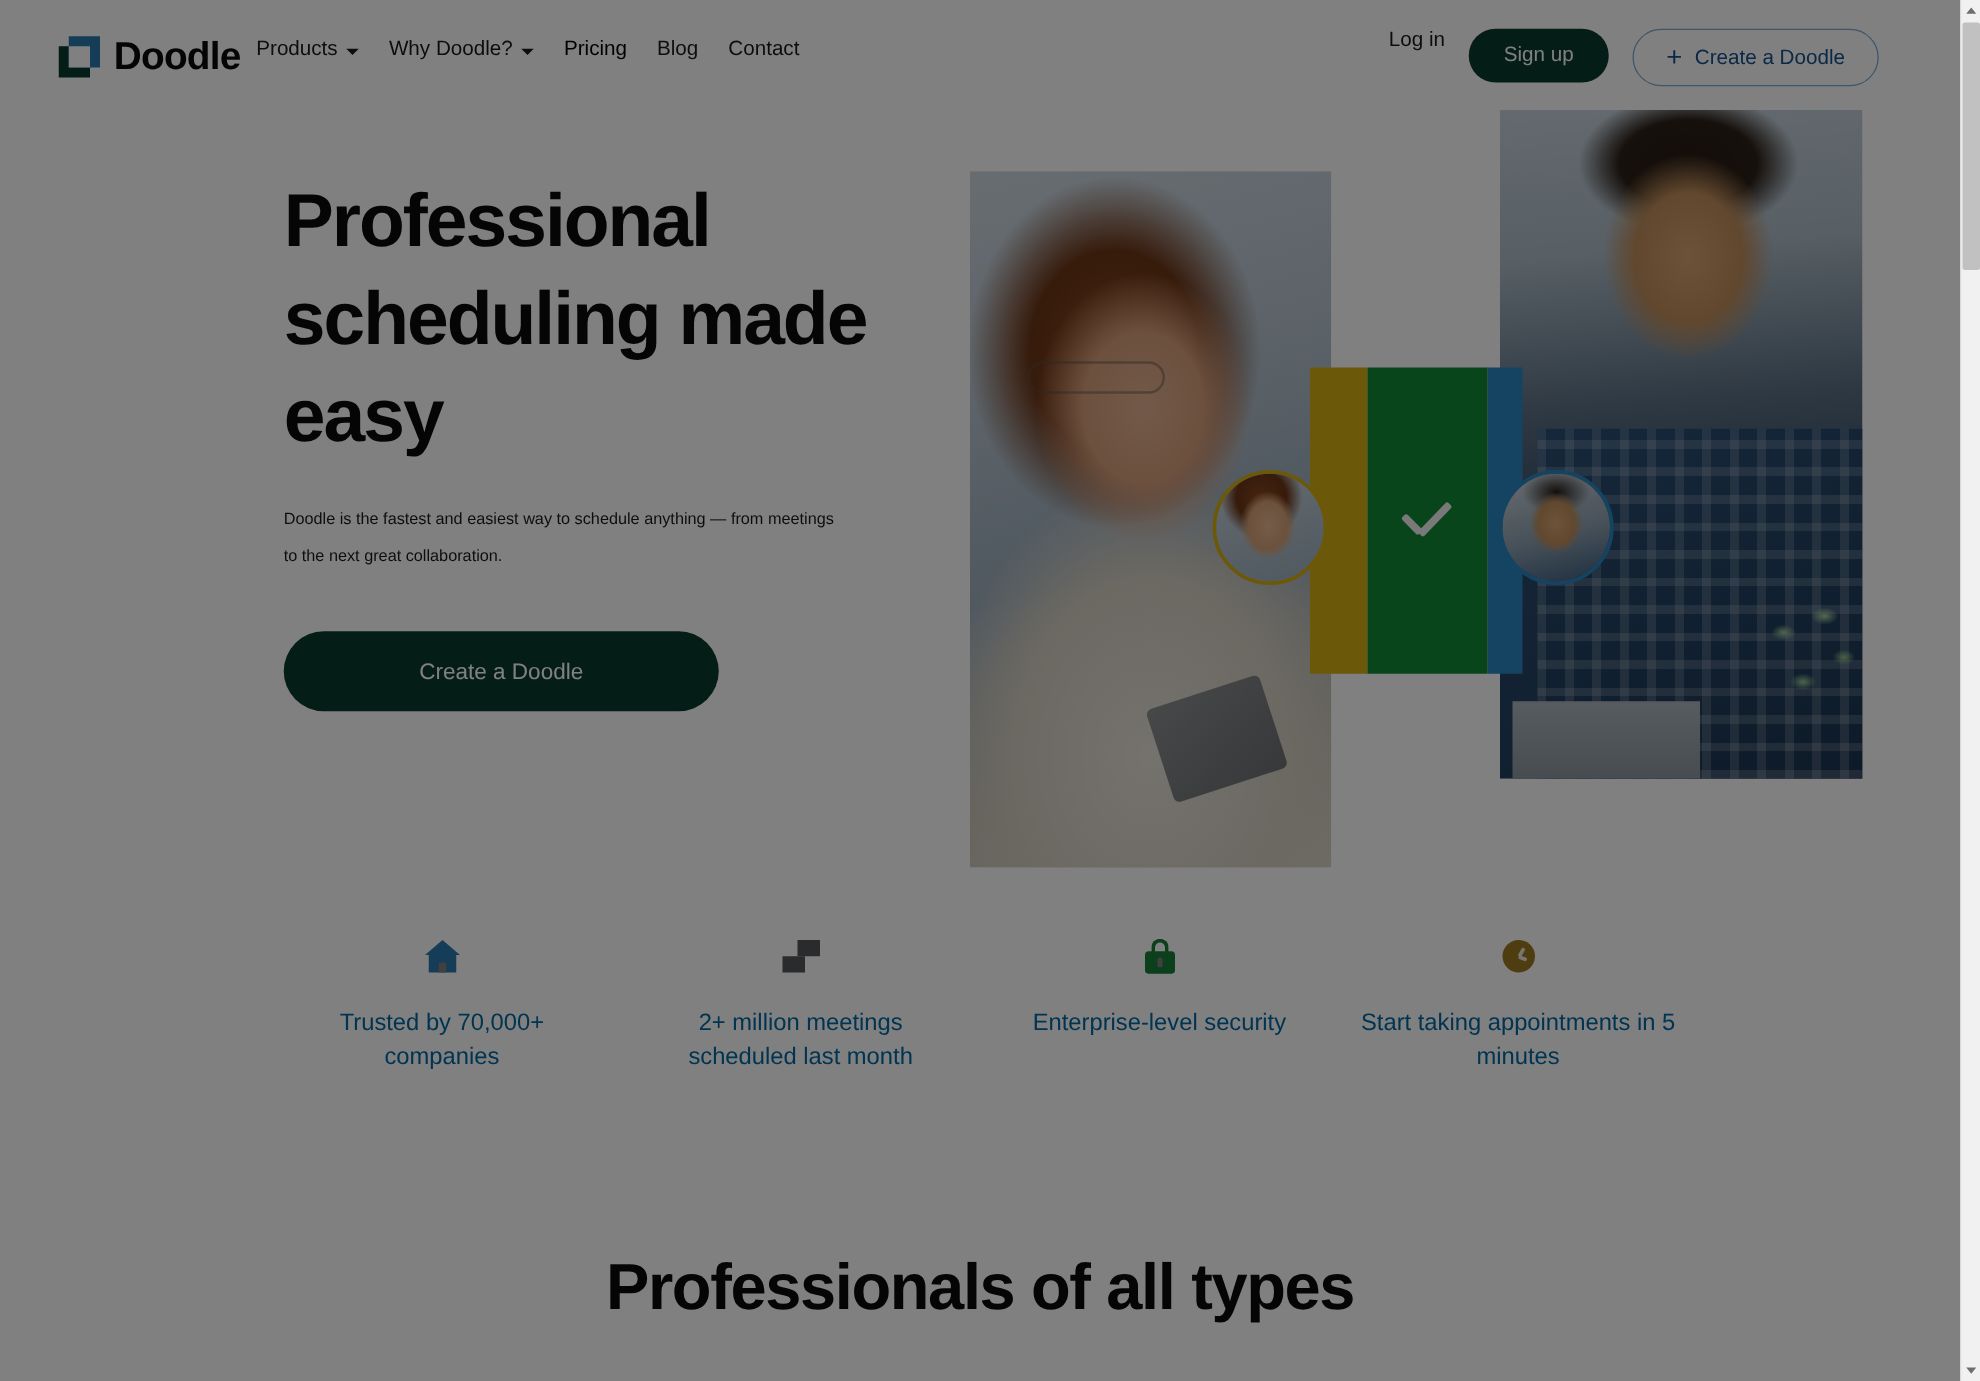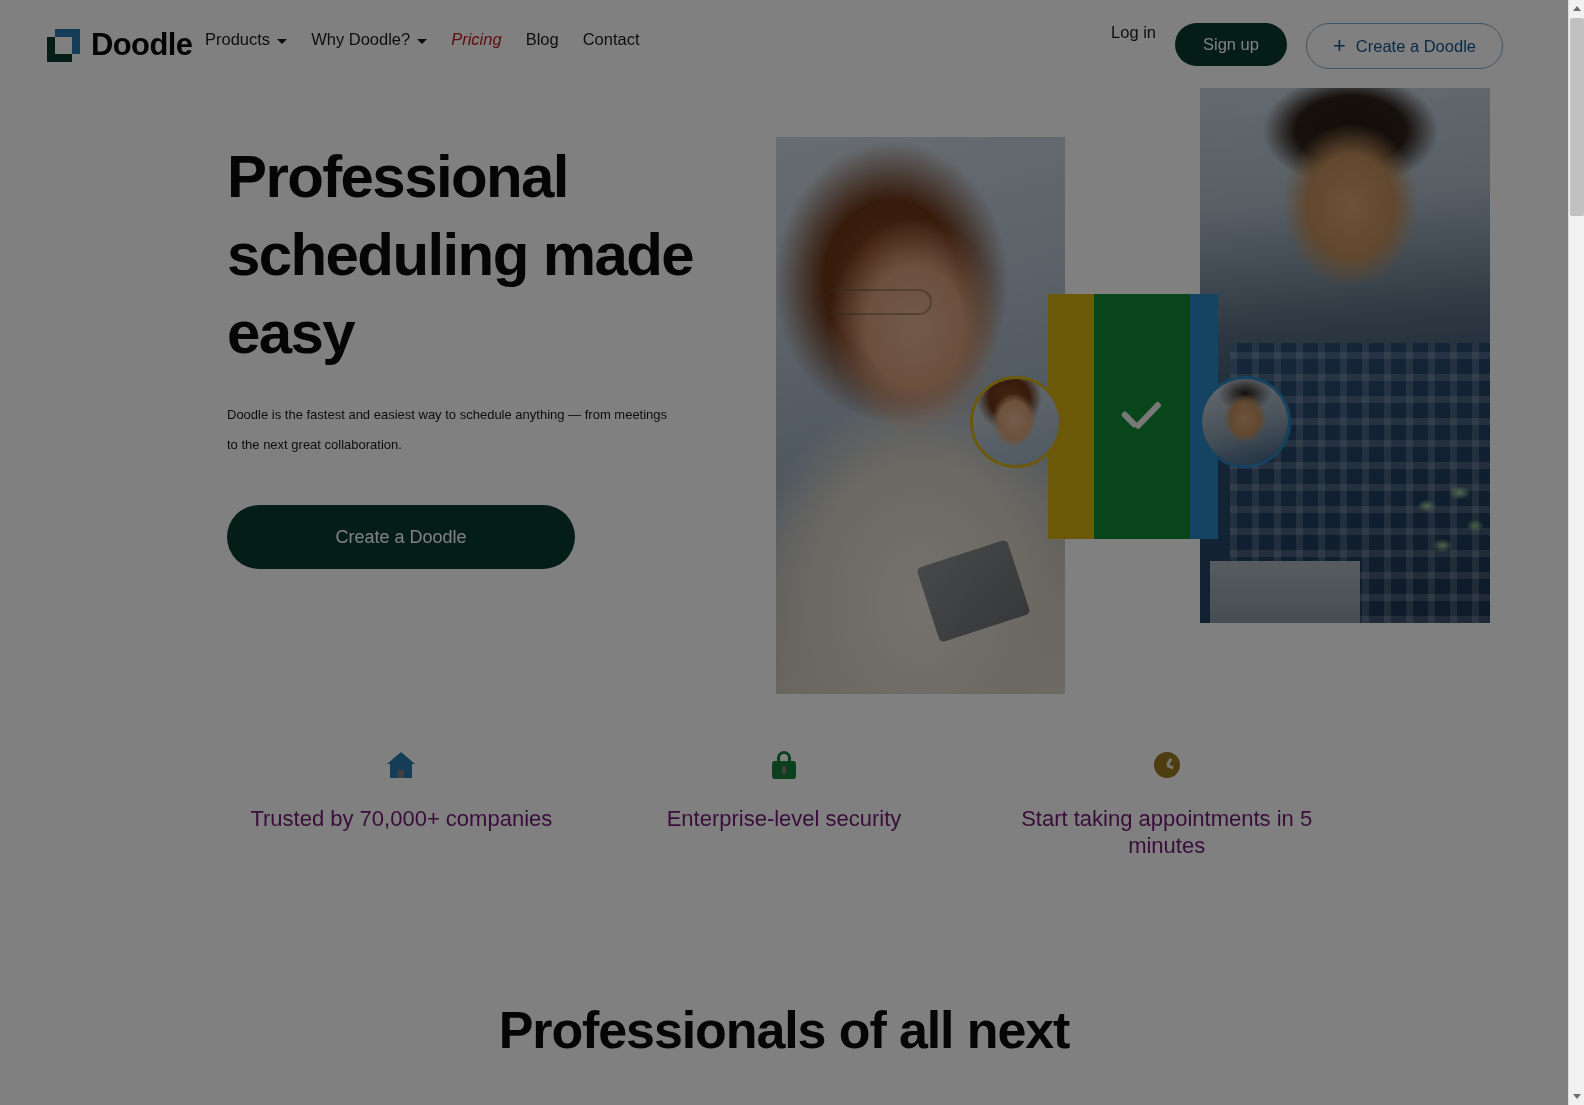--- a/index.html
+++ b/index.html
@@ -47,21 +47,21 @@
   }
   .nav-main{
     position:absolute; left:205px; top:30px;
     display:flex; align-items:center; gap:0px;
     font-size:16.5px; color:#1b1b1b;
   }
   .nav-item{
     display:flex; align-items:center; gap:7px;
     margin-right:24px; cursor:pointer; white-space:nowrap;
   }
-  .nav-item.hovered{ color:#b91c1c;font-style:italic; }
+  .nav-item.hovered{ color:#000000; }
   .caret{
     display:inline-block; width:0; height:0;
     border-left:5px solid transparent; border-right:5px solid transparent;
     border-top:5px solid #1b1b1b; position:relative; top:2px;
   }
   .nav-right{
     position:absolute; right:65px; top:23px;
     display:flex; align-items:flex-start; gap:19px;
   }
   .login-link{ font-size:16.5px; color:#1b1b1b; cursor:pointer; }
@@ -186,21 +186,21 @@
   }
 
   
   #trust-bar{
     position:absolute; left:0; top:745px; width:1568px;
     display:flex; padding:0 210px;
   }
   .trust-col{ flex:1; text-align:center; padding:0 16px; }
   .trust-icon{ height:40px; display:flex; align-items:center; justify-content:center; }
   .trust-label{
-    margin-top:20px; font-size:22px; line-height:27px; color:#701a75;
+    margin-top:20px; font-size:19px; line-height:27px; color:#0369a1;
   }
   
   .ico-house{ position:relative; width:28px; height:26px; }
   .ico-house .roof{
     position:absolute; left:0; top:0; width:0; height:0;
     border-left:14px solid transparent; border-right:14px solid transparent;
     border-bottom:12px solid #2b7bb0;
   }
   .ico-house .body{
     position:absolute; left:3px; top:11px; width:22px; height:15px; background:#2b7bb0;
@@ -361,20 +361,29 @@
       <div class="trust-icon">
         <div class="ico-house">
             <div class="roof"></div>
             <div class="body"></div>
             <div class="door"></div>
           </div>
       </div>
       <div class="trust-label">Trusted by 70,000+ companies</div>
     </div>
 
+    <div class="trust-col">
+      <div class="trust-icon">
+        <div class="ico-squares">
+            <div class="s1"></div>
+            <div class="s2"></div>
+          </div>
+      </div>
+      <div class="trust-label">2+ million meetings scheduled last month</div>
+    </div>
 
     <div class="trust-col">
       <div class="trust-icon">
         <div class="ico-lock">
             <div class="shackle"></div>
             <div class="body"></div>
             <div class="hole"></div>
           </div>
       </div>
       <div class="trust-label">Enterprise-level security</div>
@@ -385,21 +394,21 @@
         <div class="ico-clock">
             <div class="hh"></div>
             <div class="mh"></div>
           </div>
       </div>
       <div class="trust-label">Start taking appointments in 5 minutes</div>
     </div>
   </div>
 
   <div id="section-2">
-    <h2 class="section-title">Professionals of all next</h2>
+    <h2 class="section-title">Professionals of all types</h2>
   </div>
 
   <div id="dim-overlay"></div>
 </div>
 
 <div id="scrollbar">
   <div id="sb-up">
       <div class="sb-arrow-up"></div>
     </div>
   <div id="sb-thumb"></div>

